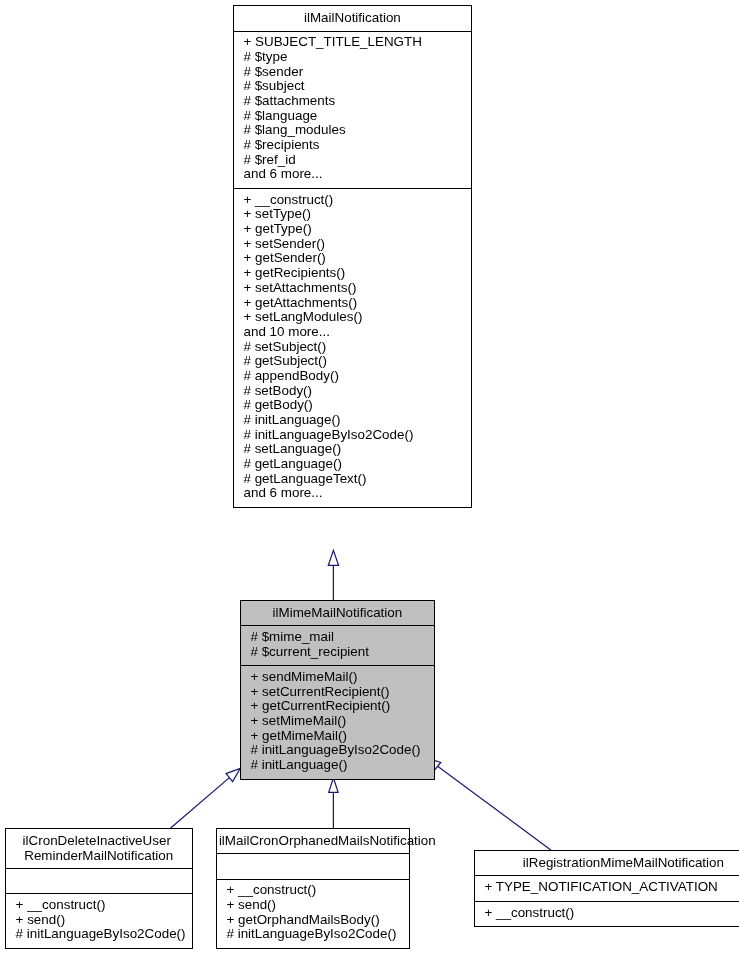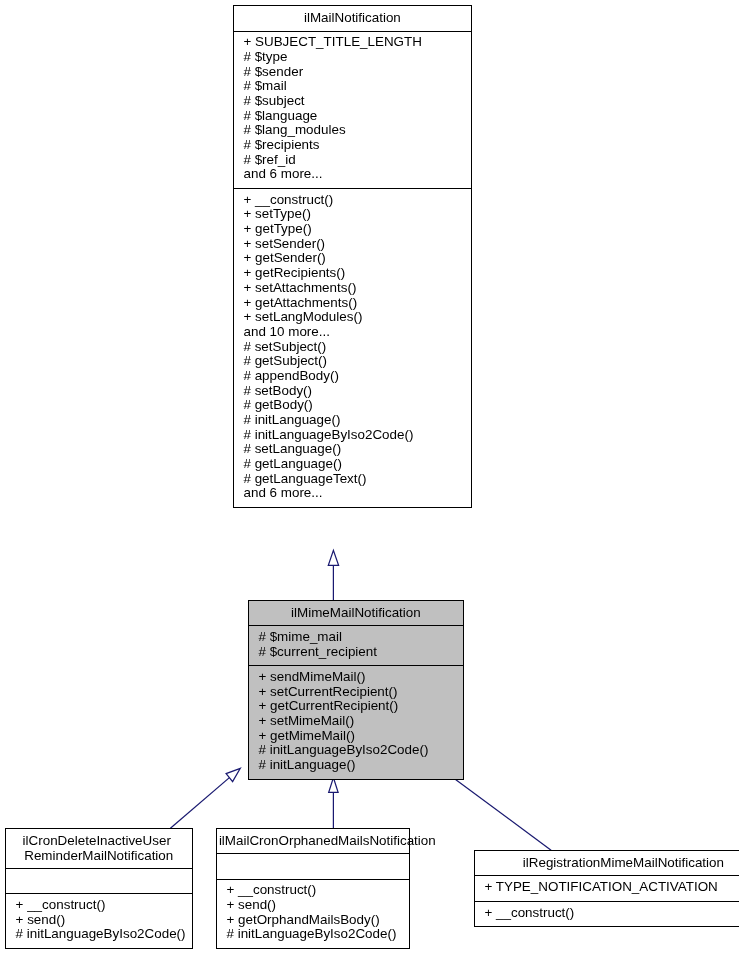--- a/index.html
+++ b/index.html
@@ -57,21 +57,21 @@
   .node-rows.empty { padding: 0; height: 24.37px; }
   svg.edges {
     position: absolute;
     left: 0; top: 0;
     width: 739px;
     height: 955px;
     overflow: visible;
     pointer-events: none;
   }
   .node1 { left: 232.9px; top: 5.2px;   width: 239px; }
-  .node2 { left: 239.9px; top: 599.8px; width: 216px; margin-left: 8px; }
+  .node2 { left: 239.9px; top: 599.8px; width: 195px; }
   .node3 { left: 5.0px;   top: 827.9px; width: 187.5px; }
   .node4 { left: 215.9px; top: 827.9px; width: 194px; }
   .node5 { left: 473.9px; top: 850.1px; width: 299px; }
 </style>
 </head>
 <body>
 
 <div id="diagram">
 
   <svg class="edges" width="739" height="955" viewBox="0 0 739 955">
@@ -95,22 +95,22 @@
     </g>
   </svg>
 
   <div class="uml-node node1">
     <div class="node-title">ilMailNotification</div>
     <div class="node-sep"></div>
     <div class="node-rows">
       <div class="node-row">+ SUBJECT_TITLE_LENGTH</div>
       <div class="node-row"># $type</div>
       <div class="node-row"># $sender</div>
-      <div class="node-row"># $mail</div>
       <div class="node-row"># $subject</div>
+      <div class="node-row"># $attachments</div>
       <div class="node-row"># $language</div>
       <div class="node-row"># $lang_modules</div>
       <div class="node-row"># $recipients</div>
       <div class="node-row"># $ref_id</div>
       <div class="node-row">and 6 more...</div>
     </div>
     <div class="node-sep"></div>
     <div class="node-rows">
       <div class="node-row">+ __construct()</div>
       <div class="node-row">+ setType()</div>

